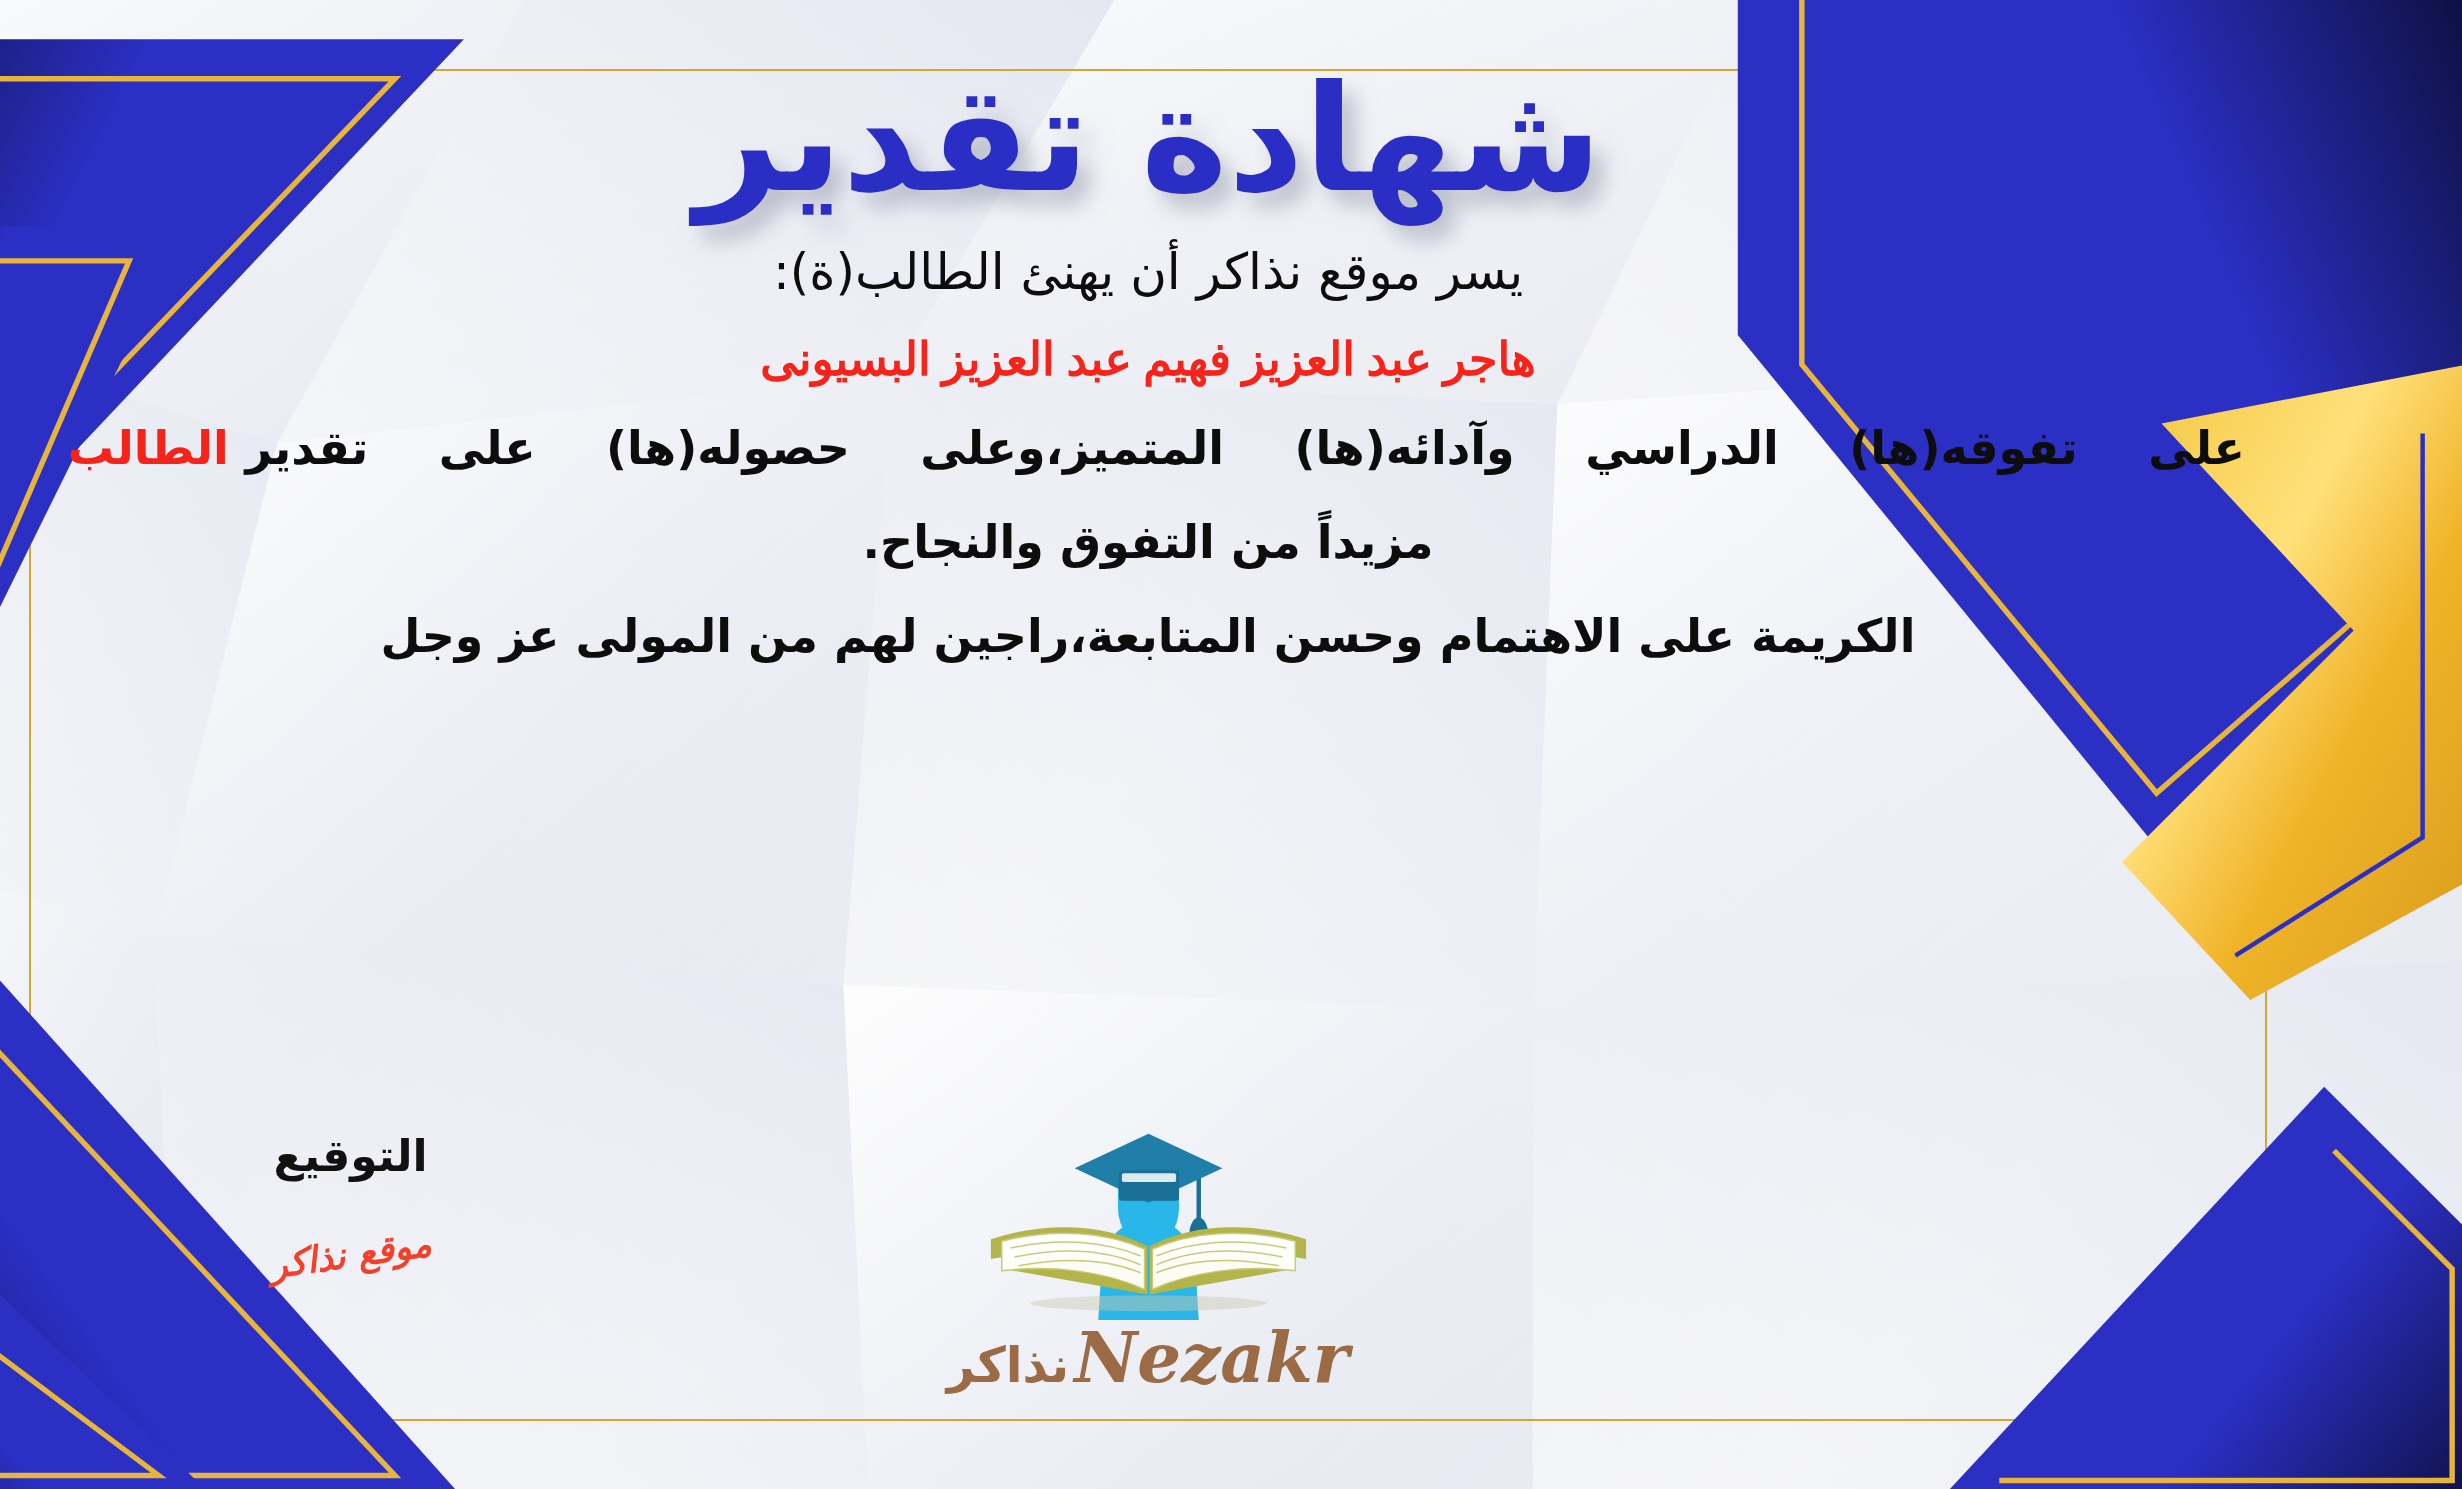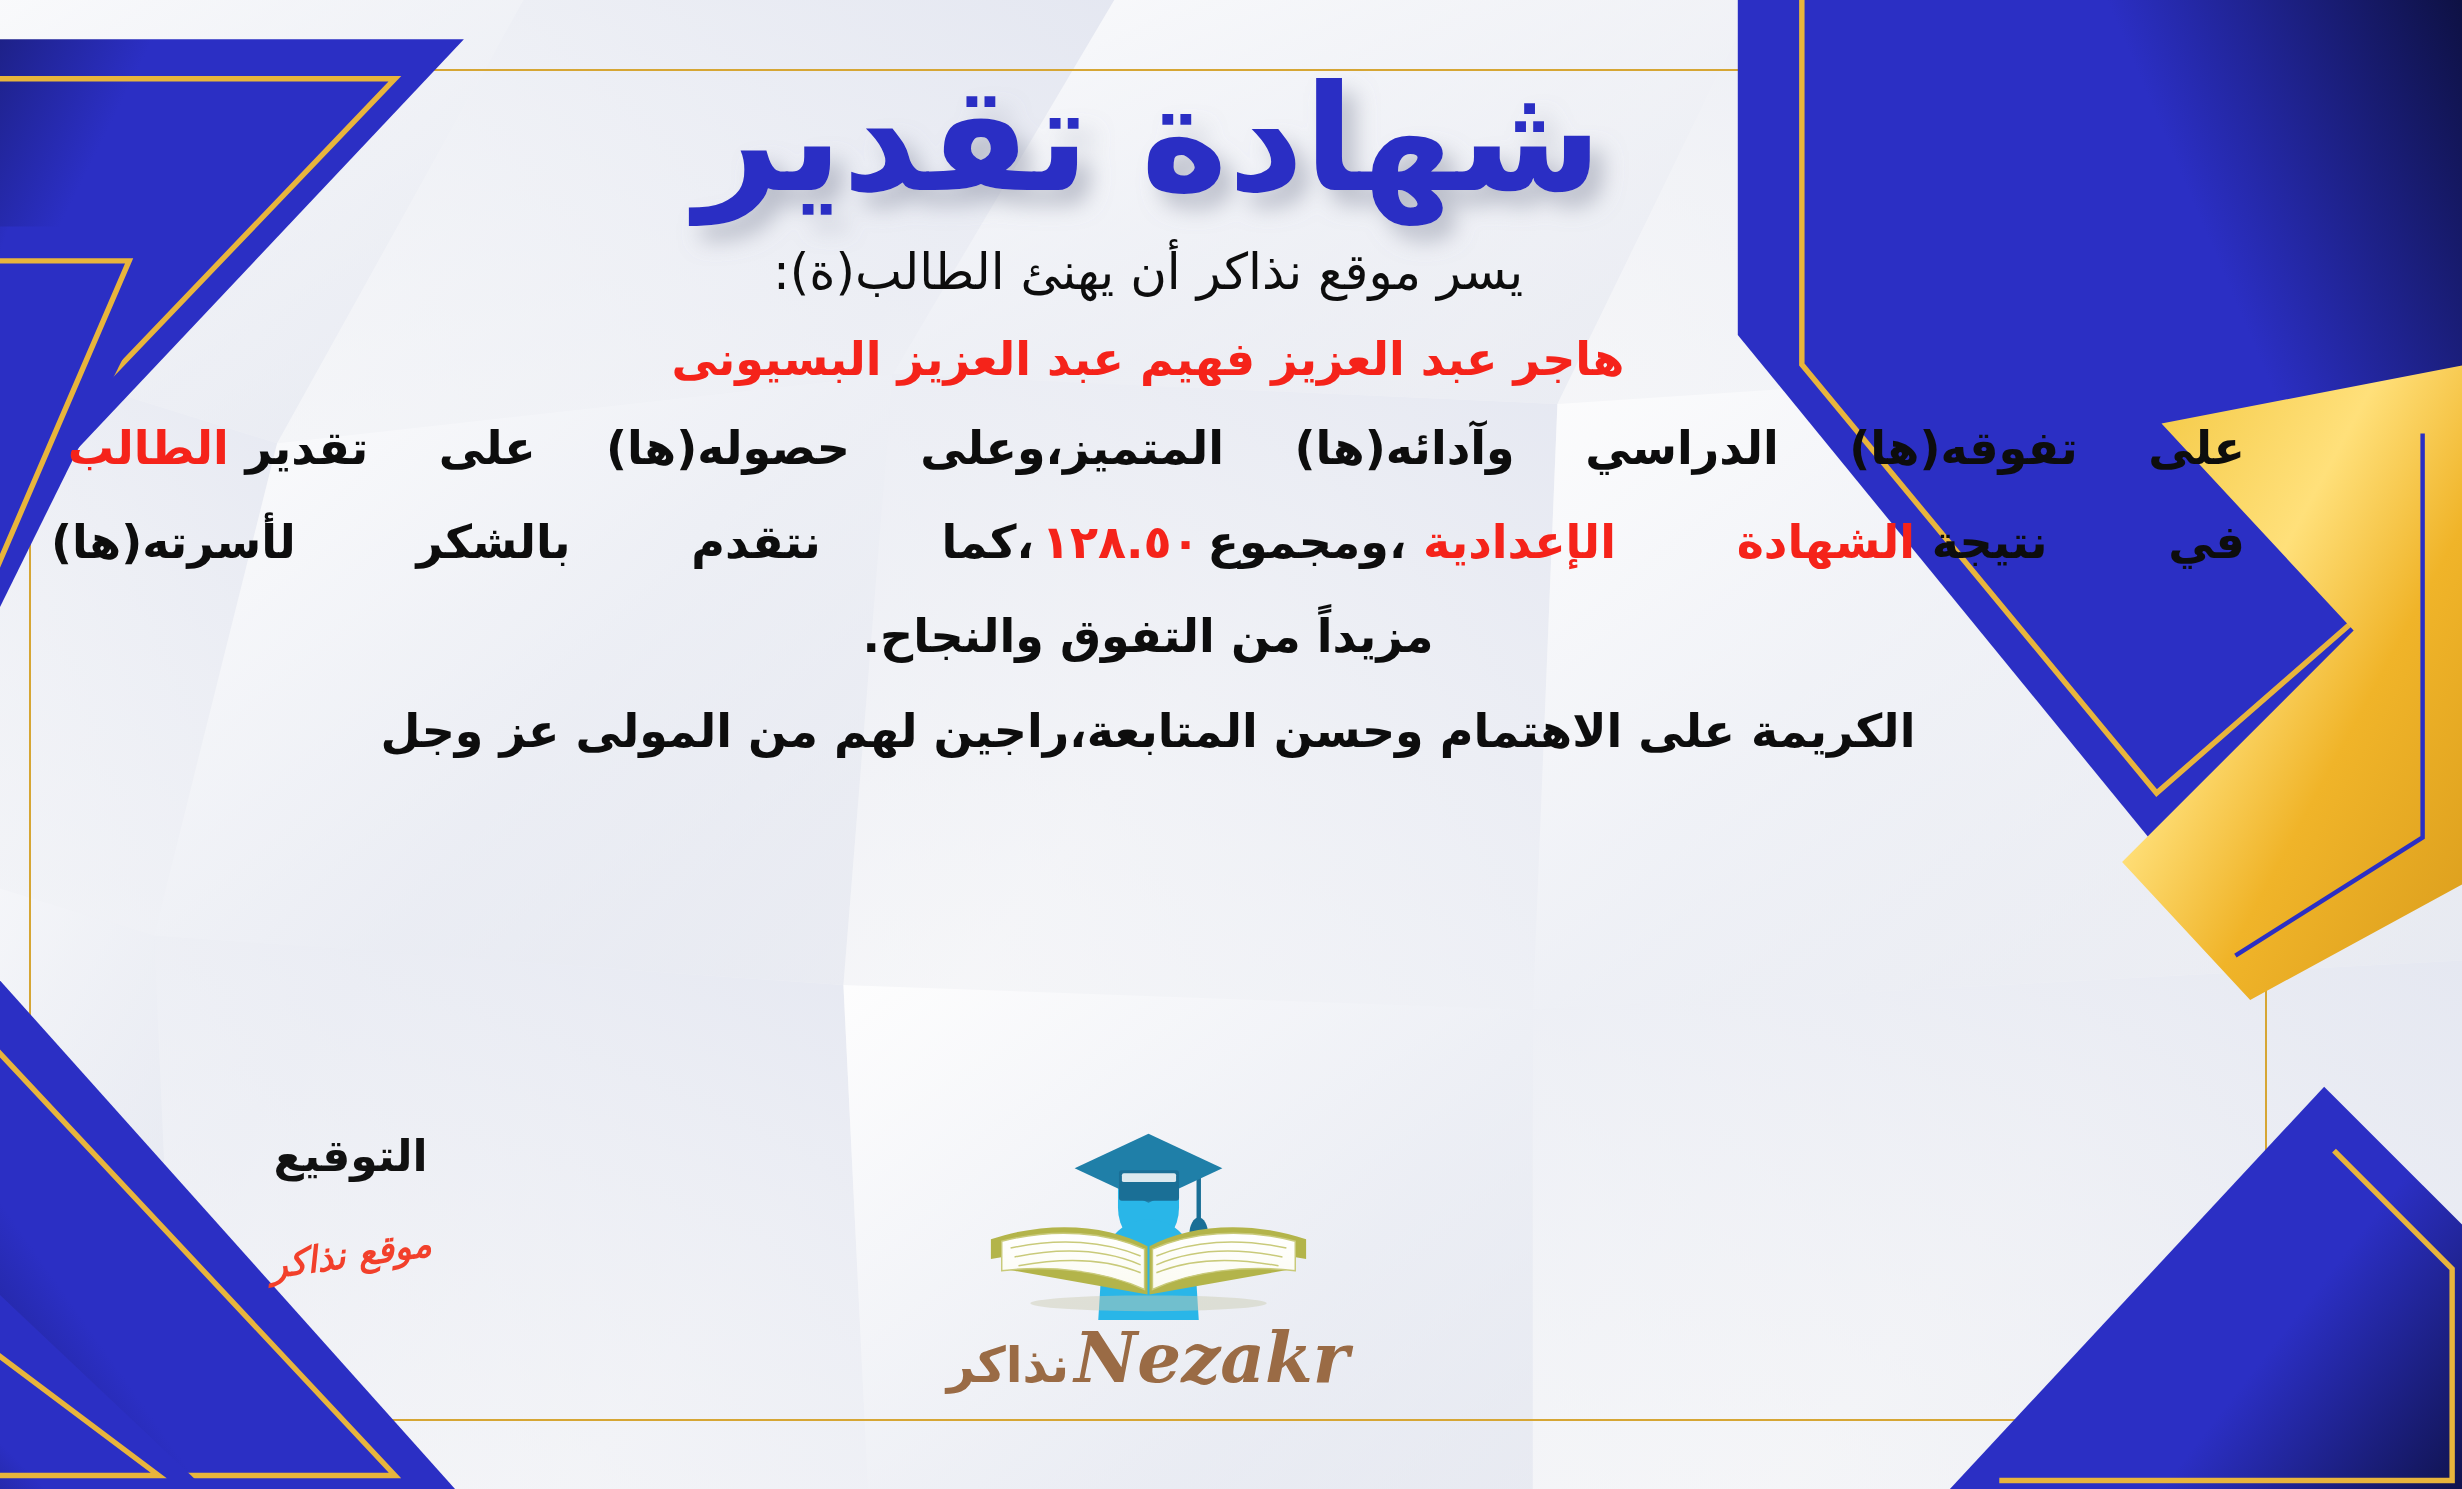--- a/index.html
+++ b/index.html
@@ -75,20 +75,21 @@
     letter-spacing: -0.5px;
   }
 
   .student-name {
     margin: 28.6px 0 0 0;
     font-size: 46px;
     font-weight: 700;
     color: #f5231a;
     line-height: 1.2;
     letter-spacing: -0.5px;
+    font-family: Liberation Serif, serif;
   }
 
   .para {
     margin: 27.6px 0 0 0;
     font-size: 46px;
     font-weight: 700;
     color: #0d0d0d;
     line-height: 1.45;
     letter-spacing: -0.5px;
     text-align: center;
@@ -286,23 +287,20 @@
     </div>
 
     <p class="intro-line">يسر موقع نذاكر أن يهنئ الطالب(ة):</p>
 
     <p class="student-name">هاجر عبد العزيز فهيم عبد العزيز البسيونى</p>
 
     <p class="para para-just">
       <span>على تفوقه(ها) الدراسي وآدائه(ها) المتميز،وعلى حصوله(ها) على تقدير</span><span class="hl">الطالب</span>
     </p>
 
-    <p class="para para-just">
-      <span>في نتيجة</span><span class="hl">الشهادة الإعدادية</span><span>،ومجموع</span><span class="num">١٢٨.٥٠</span><span>،كما نتقدم بالشكر لأسرته(ها)</span>
-    </p>
 
     <p class="para">مزيداً من التفوق والنجاح.</p>
 
     <p class="para">الكريمة على الاهتمام وحسن المتابعة،راجين لهم من المولى عز وجل</p>
   </div>
 
   <div class="bottom">
 
     <div class="signature-block">
       <div class="signature-label">التوقيع</div>

